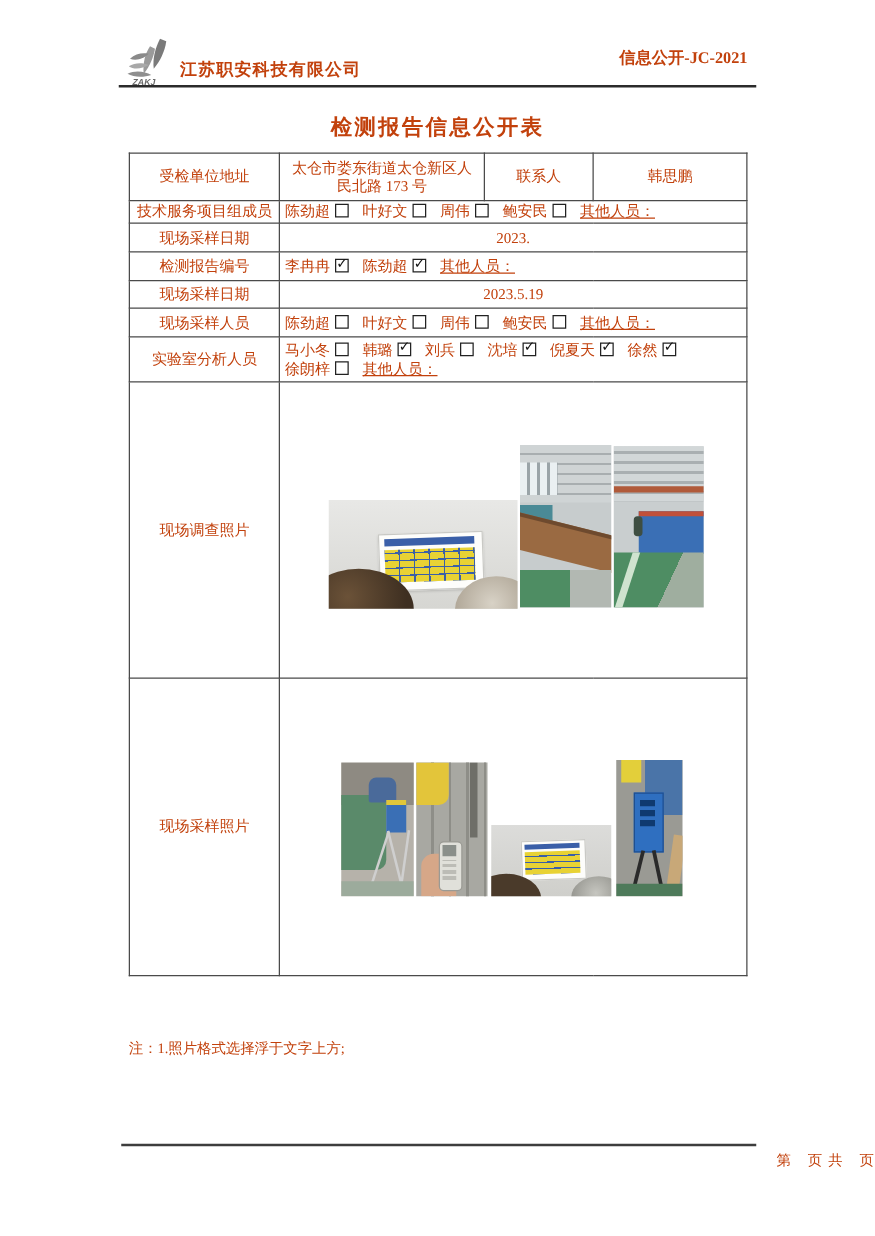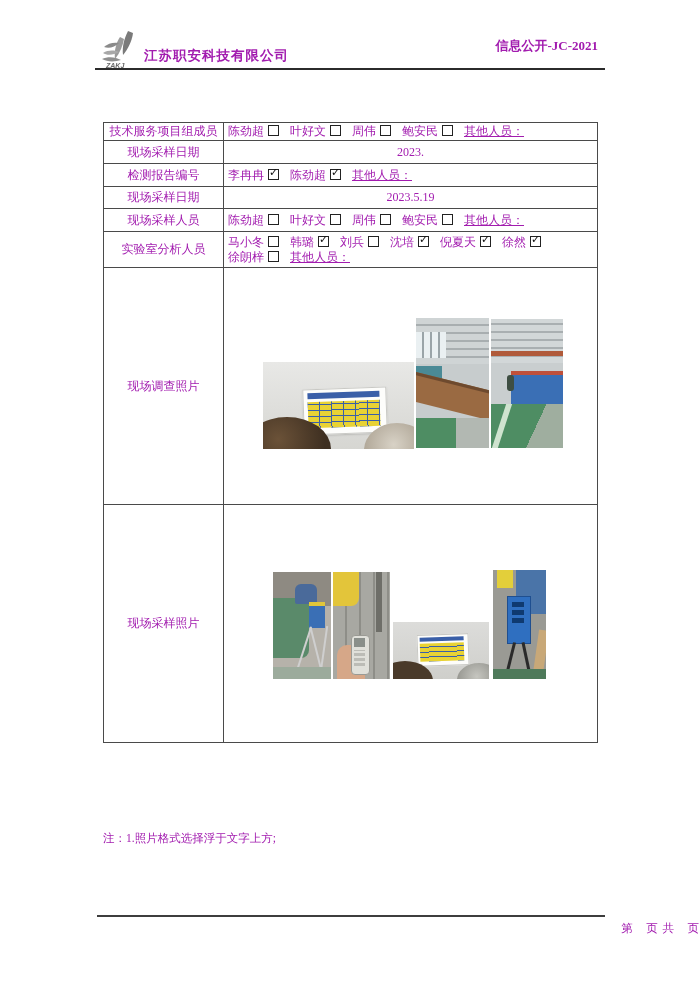--- a/index.html
+++ b/index.html
@@ -1,19 +1,19 @@
 <!DOCTYPE html>
 <html><head>
 <meta charset="utf-8">
 <style>
   html,body{margin:0;padding:0;background:#e9e9e9;}
   .page{
     position:relative;width:700px;height:989px;background:#ffffff;
     margin:0 auto;font-family:"Liberation Serif","DejaVu Serif",serif;
-    color:#a21caf;overflow:hidden;
+    color:#c2410c;overflow:hidden;
   }
   
   .hdr-logo{position:absolute;left:98px;top:29px;width:46px;height:40px;}
   .hdr-company{position:absolute;left:144px;top:47px;font-size:13.5px;font-weight:bold;letter-spacing:1px;}
   .hdr-code{position:absolute;right:102px;top:37px;font-size:13px;font-weight:bold;}
   .hdr-rule{position:absolute;left:95px;top:68px;width:510px;height:2px;background:#2b2b2b;}
   
   .doc-title{position:absolute;left:0;top:90px;width:100%;text-align:center;
     font-size:17px;font-weight:bold;letter-spacing:2px;}
   
@@ -129,31 +129,38 @@
     <path d="M22 8 C18 14 16 22 17 30 C22 24 25 16 26 10 Z" fill="#9a9a9a"></path>
     <path d="M6 18 C10 14 16 13 21 14 C17 18 11 20 6 18 Z" fill="#8a8a8a"></path>
     <path d="M5 24 C10 21 16 21 21 23 C16 26 9 27 5 24 Z" fill="#a8a8a8"></path>
     <path d="M4 30 C10 27 18 28 23 31 C17 33 9 33 4 30 Z" fill="#8f8f8f"></path>
     <text x="8" y="39" class="logo-zakj">ZAKJ</text>
   </svg>
   <div class="hdr-company">江苏职安科技有限公司</div>
   <div class="hdr-code">信息公开-JC-2021</div>
   <div class="hdr-rule"></div>
 
+  <div class="doc-title">检测报告信息公开表</div>
 
   <table class="form-table">
     <colgroup>
         <col style="width:120px">
         <col style="width:164px">
         <col style="width:87px">
         <col style="width:123px">
       </colgroup>
 
     <tbody>
 
+    <tr class="h37">
+      <td class="lbl">受检单位地址</td>
+      <td class="ctr">太仓市娄东街道太仓新区人民北路 173 号</td>
+      <td class="lbl">联系人</td>
+      <td class="ctr">韩思鹏</td>
+    </tr>
 
     <tr class="h17">
       <td class="lbl">技术服务项目组成员</td>
       <td class="chk" colspan="3"><span class="cl-item"><span>陈劲超</span><span class="cb"></span></span><span class="cl-item"><span>叶好文</span><span class="cb"></span></span><span class="cl-item"><span>周伟</span><span class="cb"></span></span><span class="cl-item"><span>鲍安民</span><span class="cb"></span></span><span class="cl-other">其他人员：</span></td>
     </tr>
 
     <tr class="h22">
       <td class="lbl">现场采样日期</td>
       <td class="ctr" colspan="3">2023.</td>
     </tr>

